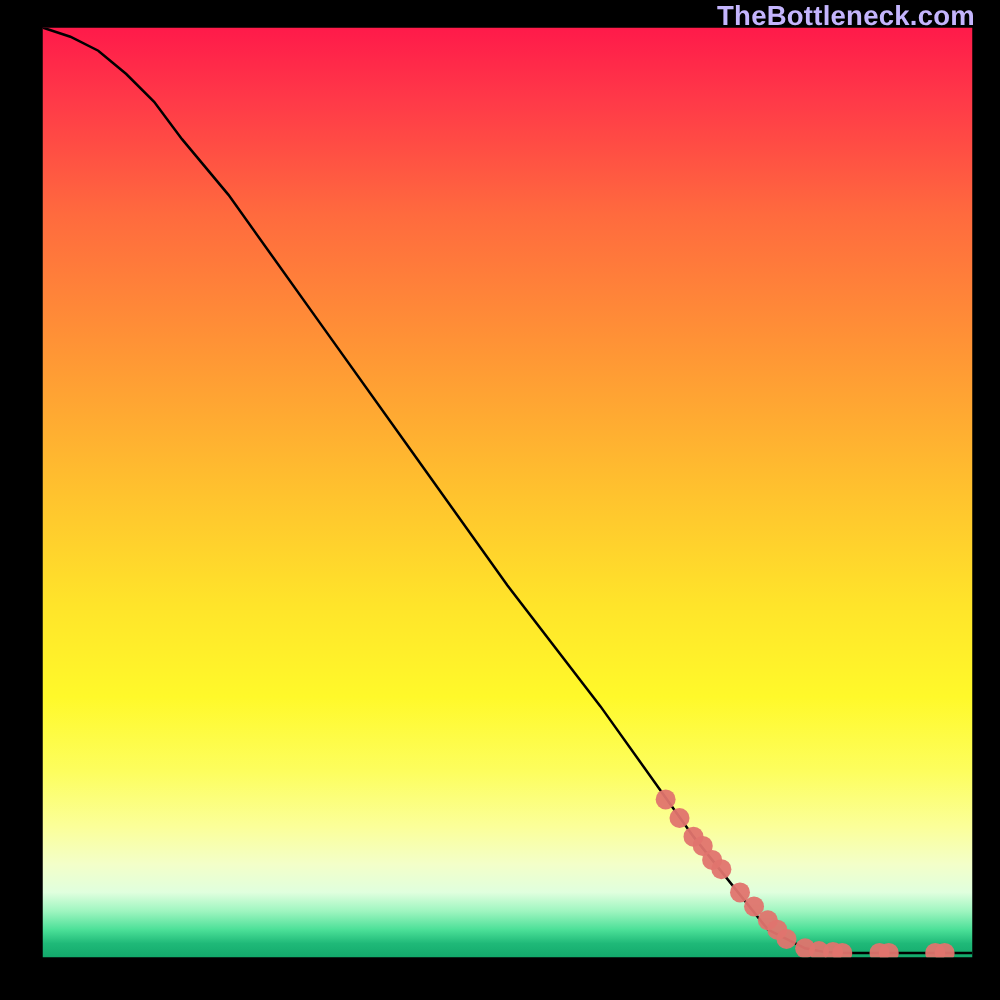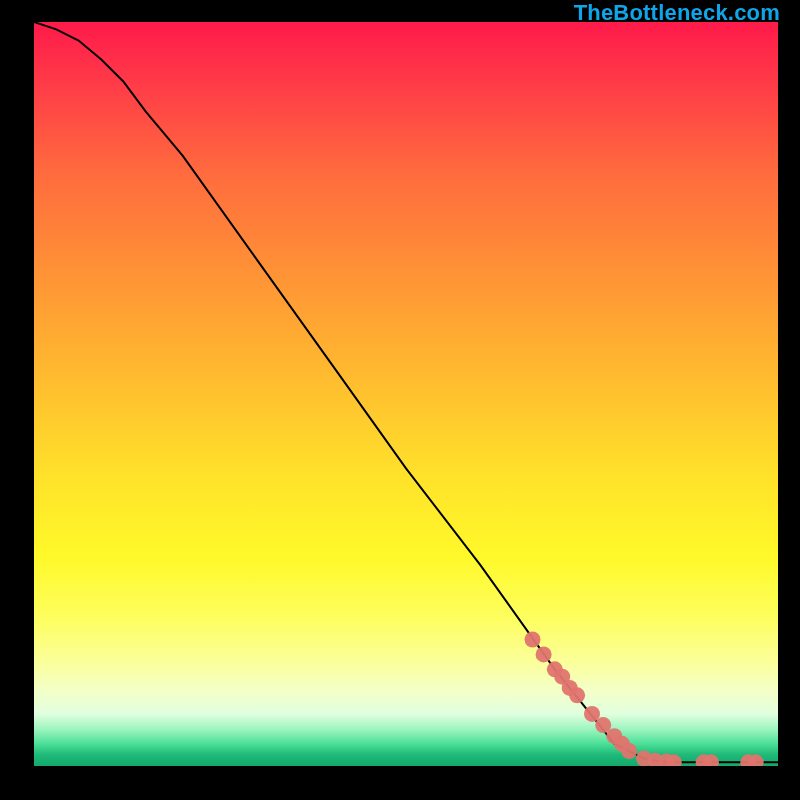--- a/index.html
+++ b/index.html
@@ -39,21 +39,21 @@
       #1fb978 98.5%,
       #12a96b 100%
     );
   }
   .attribution {
     position: absolute;
     top: 0px;
     right: 20px;
     font-size: 22px;
     font-weight: 600;
-    color: #0ea5e9;
+    color: #c4b5fd;
     letter-spacing: 0.2px;
   }
   svg.plot {
     position: absolute;
     inset: 0;
   }
   .curve {
     fill: none;
     stroke: #000;
     stroke-width: 2;

